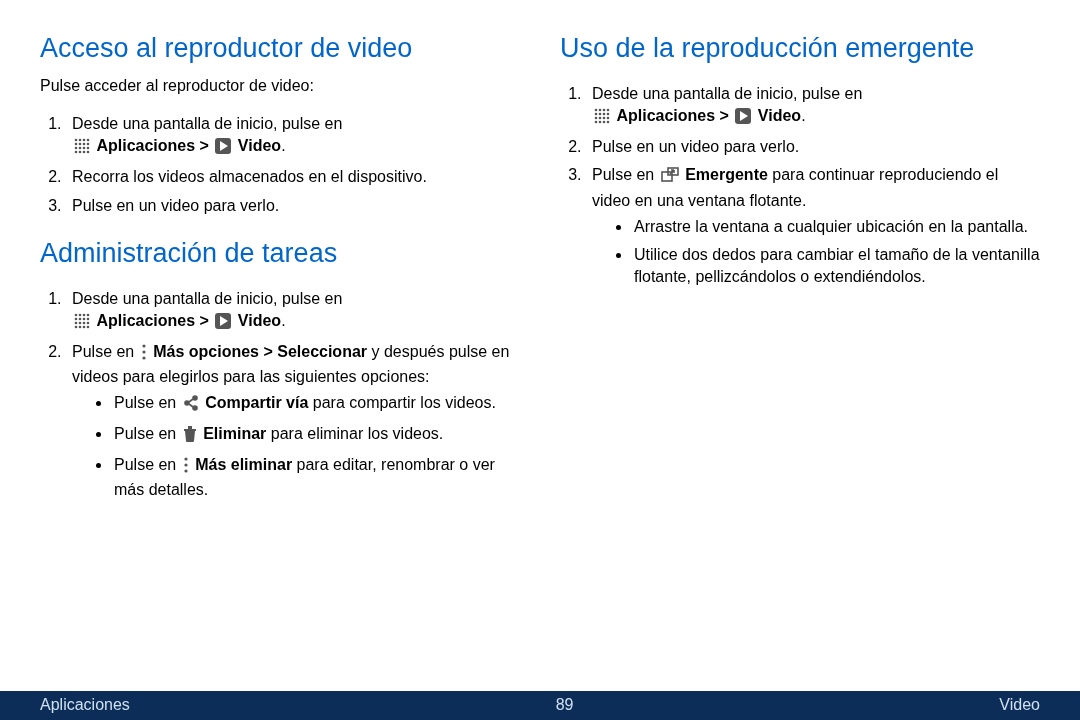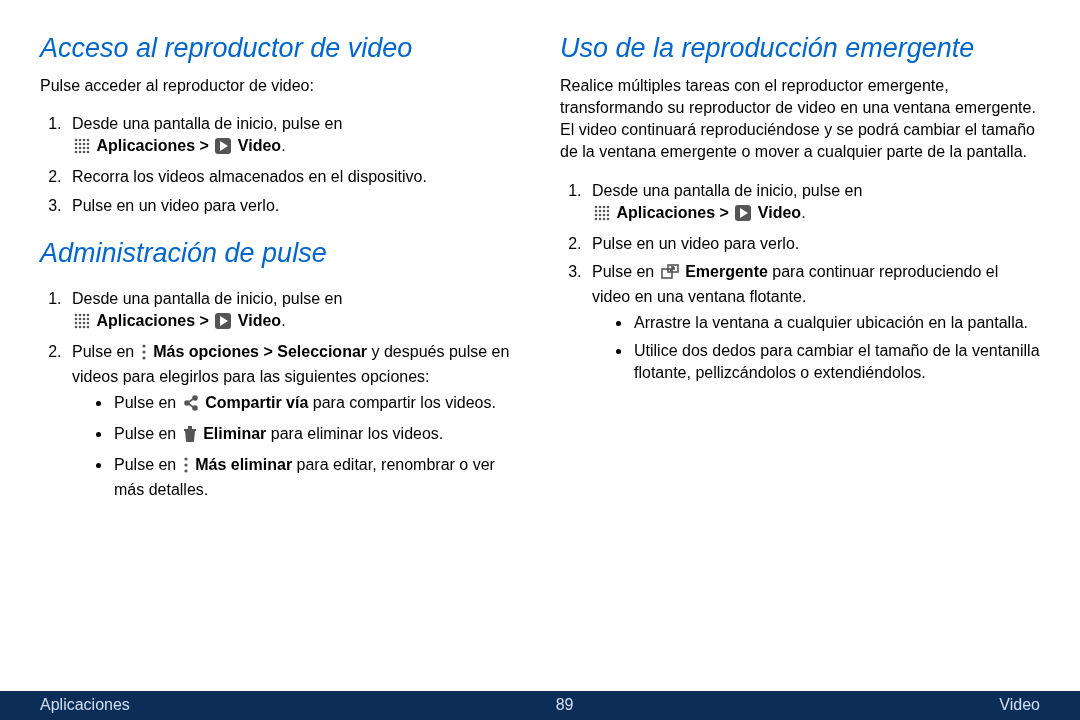--- a/index.html
+++ b/index.html
@@ -28,21 +28,20 @@
   .col {
     flex: 1;
     font-size: 16px;
     line-height: 1.38;
   }
   h2 {
     color: #0066cc;
     font-weight: 400;
     font-size: 27px;
     margin: 0 0 8px 0;
-    font-style: italic;
   }
   h2.tight { margin-top: 18px; }
   p { margin: 0 0 6px 0; }
   ol {
     margin: 16px 0 10px 0;
     padding-left: 26px;
   }
   ol > li {
     padding-left: 6px;
     margin-bottom: 6px;
@@ -113,21 +112,21 @@
                 <rect x="0" y="0" width="16" height="16" rx="3" fill="#555"></rect>
                 <polygon points="5,3 13,8 5,13" fill="#fff"></polygon>
               </svg>
           </span>
           <span class="b">Video</span><span>.</span>
         </li>
         <li>Recorra los videos almacenados en el dispositivo.</li>
         <li>Pulse en un video para verlo.</li>
       </ol>
 
-      <h2 class="tight">Administración de pulse</h2>
+      <h2 class="tight">Administración de tareas</h2>
       <ol>
         <li>
           <span>Desde una pantalla de inicio, pulse en</span><br>
           <span class="icon">
             <svg width="16" height="16" viewBox="0 0 16 16">
                 <g fill="#555">
                   <circle cx="2" cy="2" r="1.3"></circle>
                   <circle cx="6" cy="2" r="1.3"></circle>
                   <circle cx="10" cy="2" r="1.3"></circle>
                   <circle cx="14" cy="2" r="1.3"></circle>
@@ -209,21 +208,20 @@
               </span>
               <span class="b">Más eliminar</span><span> para editar, renombrar o ver más detalles.</span>
             </li>
           </ul>
         </li>
       </ol>
     </div>
 
     <div class="col">
       <h2>Uso de la reproducción emergente</h2>
-      <p>Realice múltiples tareas con el reproductor emergente, transformando su reproductor de video en una ventana emergente. El video continuará reproduciéndose y se podrá cambiar el tamaño de la ventana emergente o mover a cualquier parte de la pantalla.</p>
       <ol>
         <li>
           <span>Desde una pantalla de inicio, pulse en</span><br>
           <span class="icon">
             <svg width="16" height="16" viewBox="0 0 16 16">
                 <g fill="#555">
                   <circle cx="2" cy="2" r="1.3"></circle>
                   <circle cx="6" cy="2" r="1.3"></circle>
                   <circle cx="10" cy="2" r="1.3"></circle>
                   <circle cx="14" cy="2" r="1.3"></circle>

